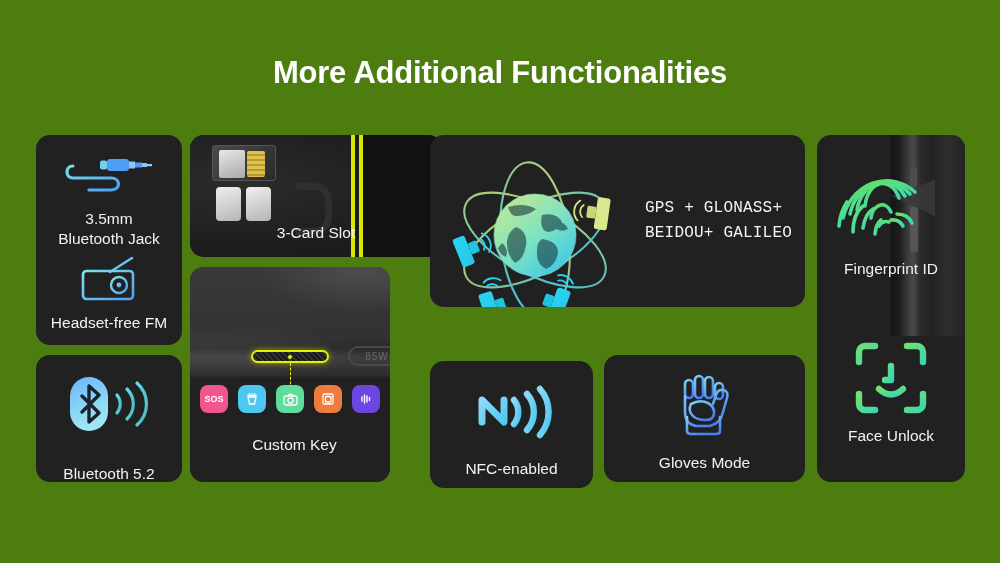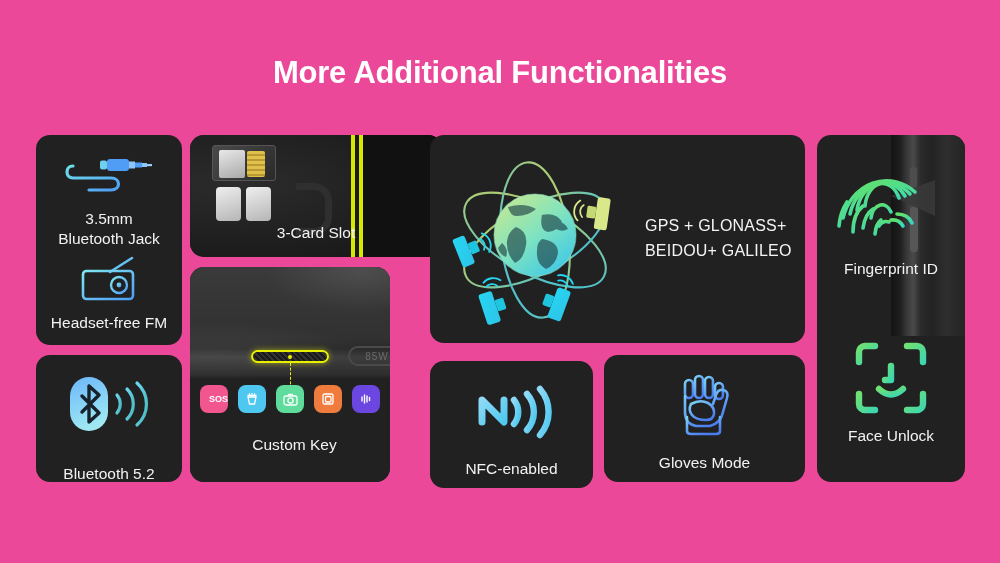--- a/index.html
+++ b/index.html
@@ -2,21 +2,21 @@
 <html><head>
 <meta charset="utf-8">
 <style>
   * { box-sizing: border-box; margin: 0; padding: 0; }
   html, body {
     width: 1000px; height: 563px;
     background: #000000;
     font-family: "Liberation Sans", sans-serif;
     overflow: hidden;
   }
-  .page { position: relative; width: 1000px; height: 563px; background: #ec4899; }
+  .page { position: relative; width: 1000px; height: 563px; background: #4d7c0f; }
 
   .page-title {
     position: absolute; top: 55px; left: 0; width: 1000px;
     text-align: center;
     color: #ffffff;
     font-size: 31px;
     font-weight: bold;
     letter-spacing: -0.2px;
   }
 
@@ -47,21 +47,21 @@
 
   #card-bt { left: 36px; top: 355px; width: 146px; height: 127px; }
   #card-bt .icon-wrap { height: 70px; margin-top: 14px; }
   #card-bt .card-label { margin-top: 25px; }
 
   
   #card-sim { left: 190px; top: 135px; width: 252px; height: 122px; }
   #card-key { left: 190px; top: 267px; width: 200px; height: 215px; }
 
   
-  #card-gps { left: 430px; top: 135px; width: 375px; height: 208px; }
+  #card-gps { left: 430px; top: 135px; width: 375px; height: 172px; font-family: Liberation Mono, monospace; }
   #card-nfc { left: 430px; top: 361px; width: 163px; height: 127px; }
   #card-glove { left: 604px; top: 355px; width: 201px; height: 127px; }
   #card-nfc .icon-wrap, #card-glove .icon-wrap { height: 68px; margin-top: 16px; }
   #card-nfc .card-label, #card-glove .card-label { margin-top: 14px; }
 
   
   #card-bio { left: 817px; top: 135px; width: 148px; height: 347px; }
   #card-bio .bio-blk { position: absolute; left: 0; width: 100%; }
   #card-bio .bio1 { top: 8px; }
   #card-bio .bio2 { top: 200px; }
@@ -263,21 +263,21 @@
     <div class="card-label" style="position:absolute; left:0; top:88px;">3-Card Slot</div>
   </div>
 
   <div class="card" id="card-key">
     <div class="photo-key"></div>
     <div class="key-button"></div>
     <div class="key-line"></div>
     <div class="key-pill">85W</div>
 
     <div class="key-apps">
-      <div class="app-icon" style="background:#f2568f;justify-content:flex-end;">
+      <div class="app-icon" style="background:#f2568f;">
         <span>SOS</span>
       </div>
       <div class="app-icon" style="background:#4ec8f0;">
         <svg width="16" height="16" viewBox="0 0 16 16" fill="none" stroke="#fff" stroke-width="1.3">
           <path d="M4 6 h8 l-1.5 7 h-5 z"></path>
             <path d="M3.5 4.5 h9"></path>
           <path d="M5 2.5 l1 1.3 M11 2.5 l-1 1.3 M8 2 v1.6"></path>
         </svg>
       </div>
       <div class="app-icon" style="background:#5fdc9b;">

